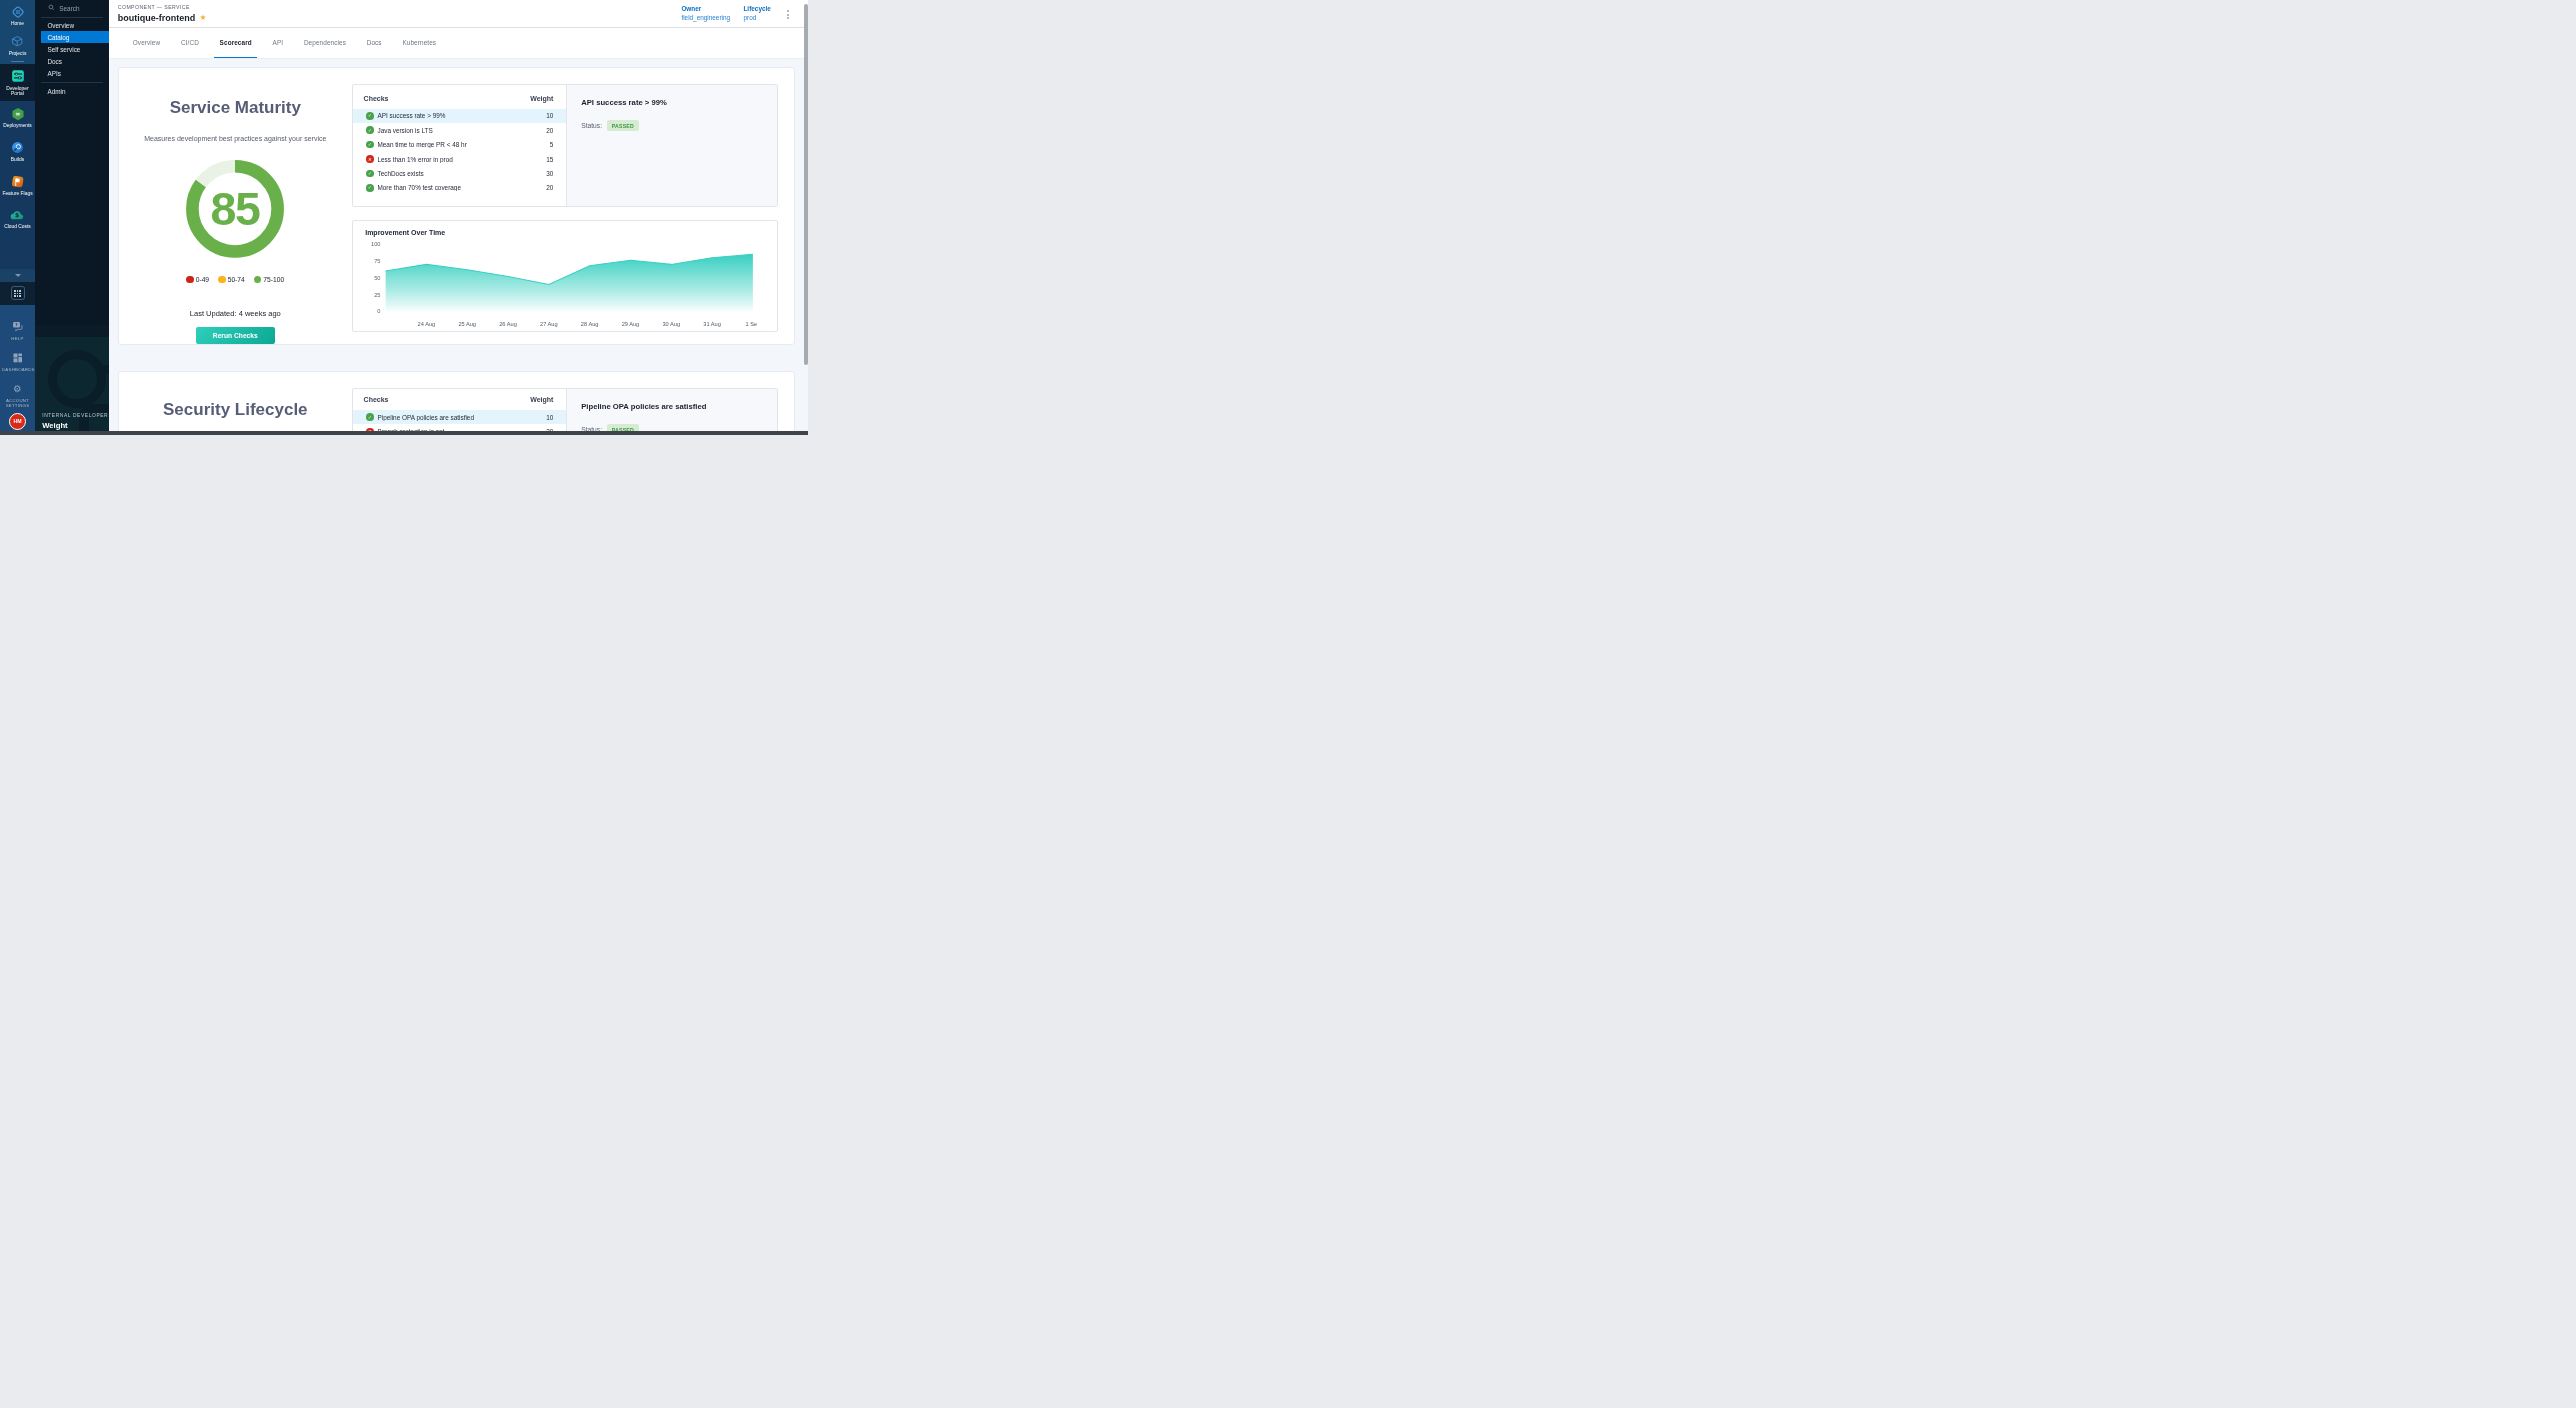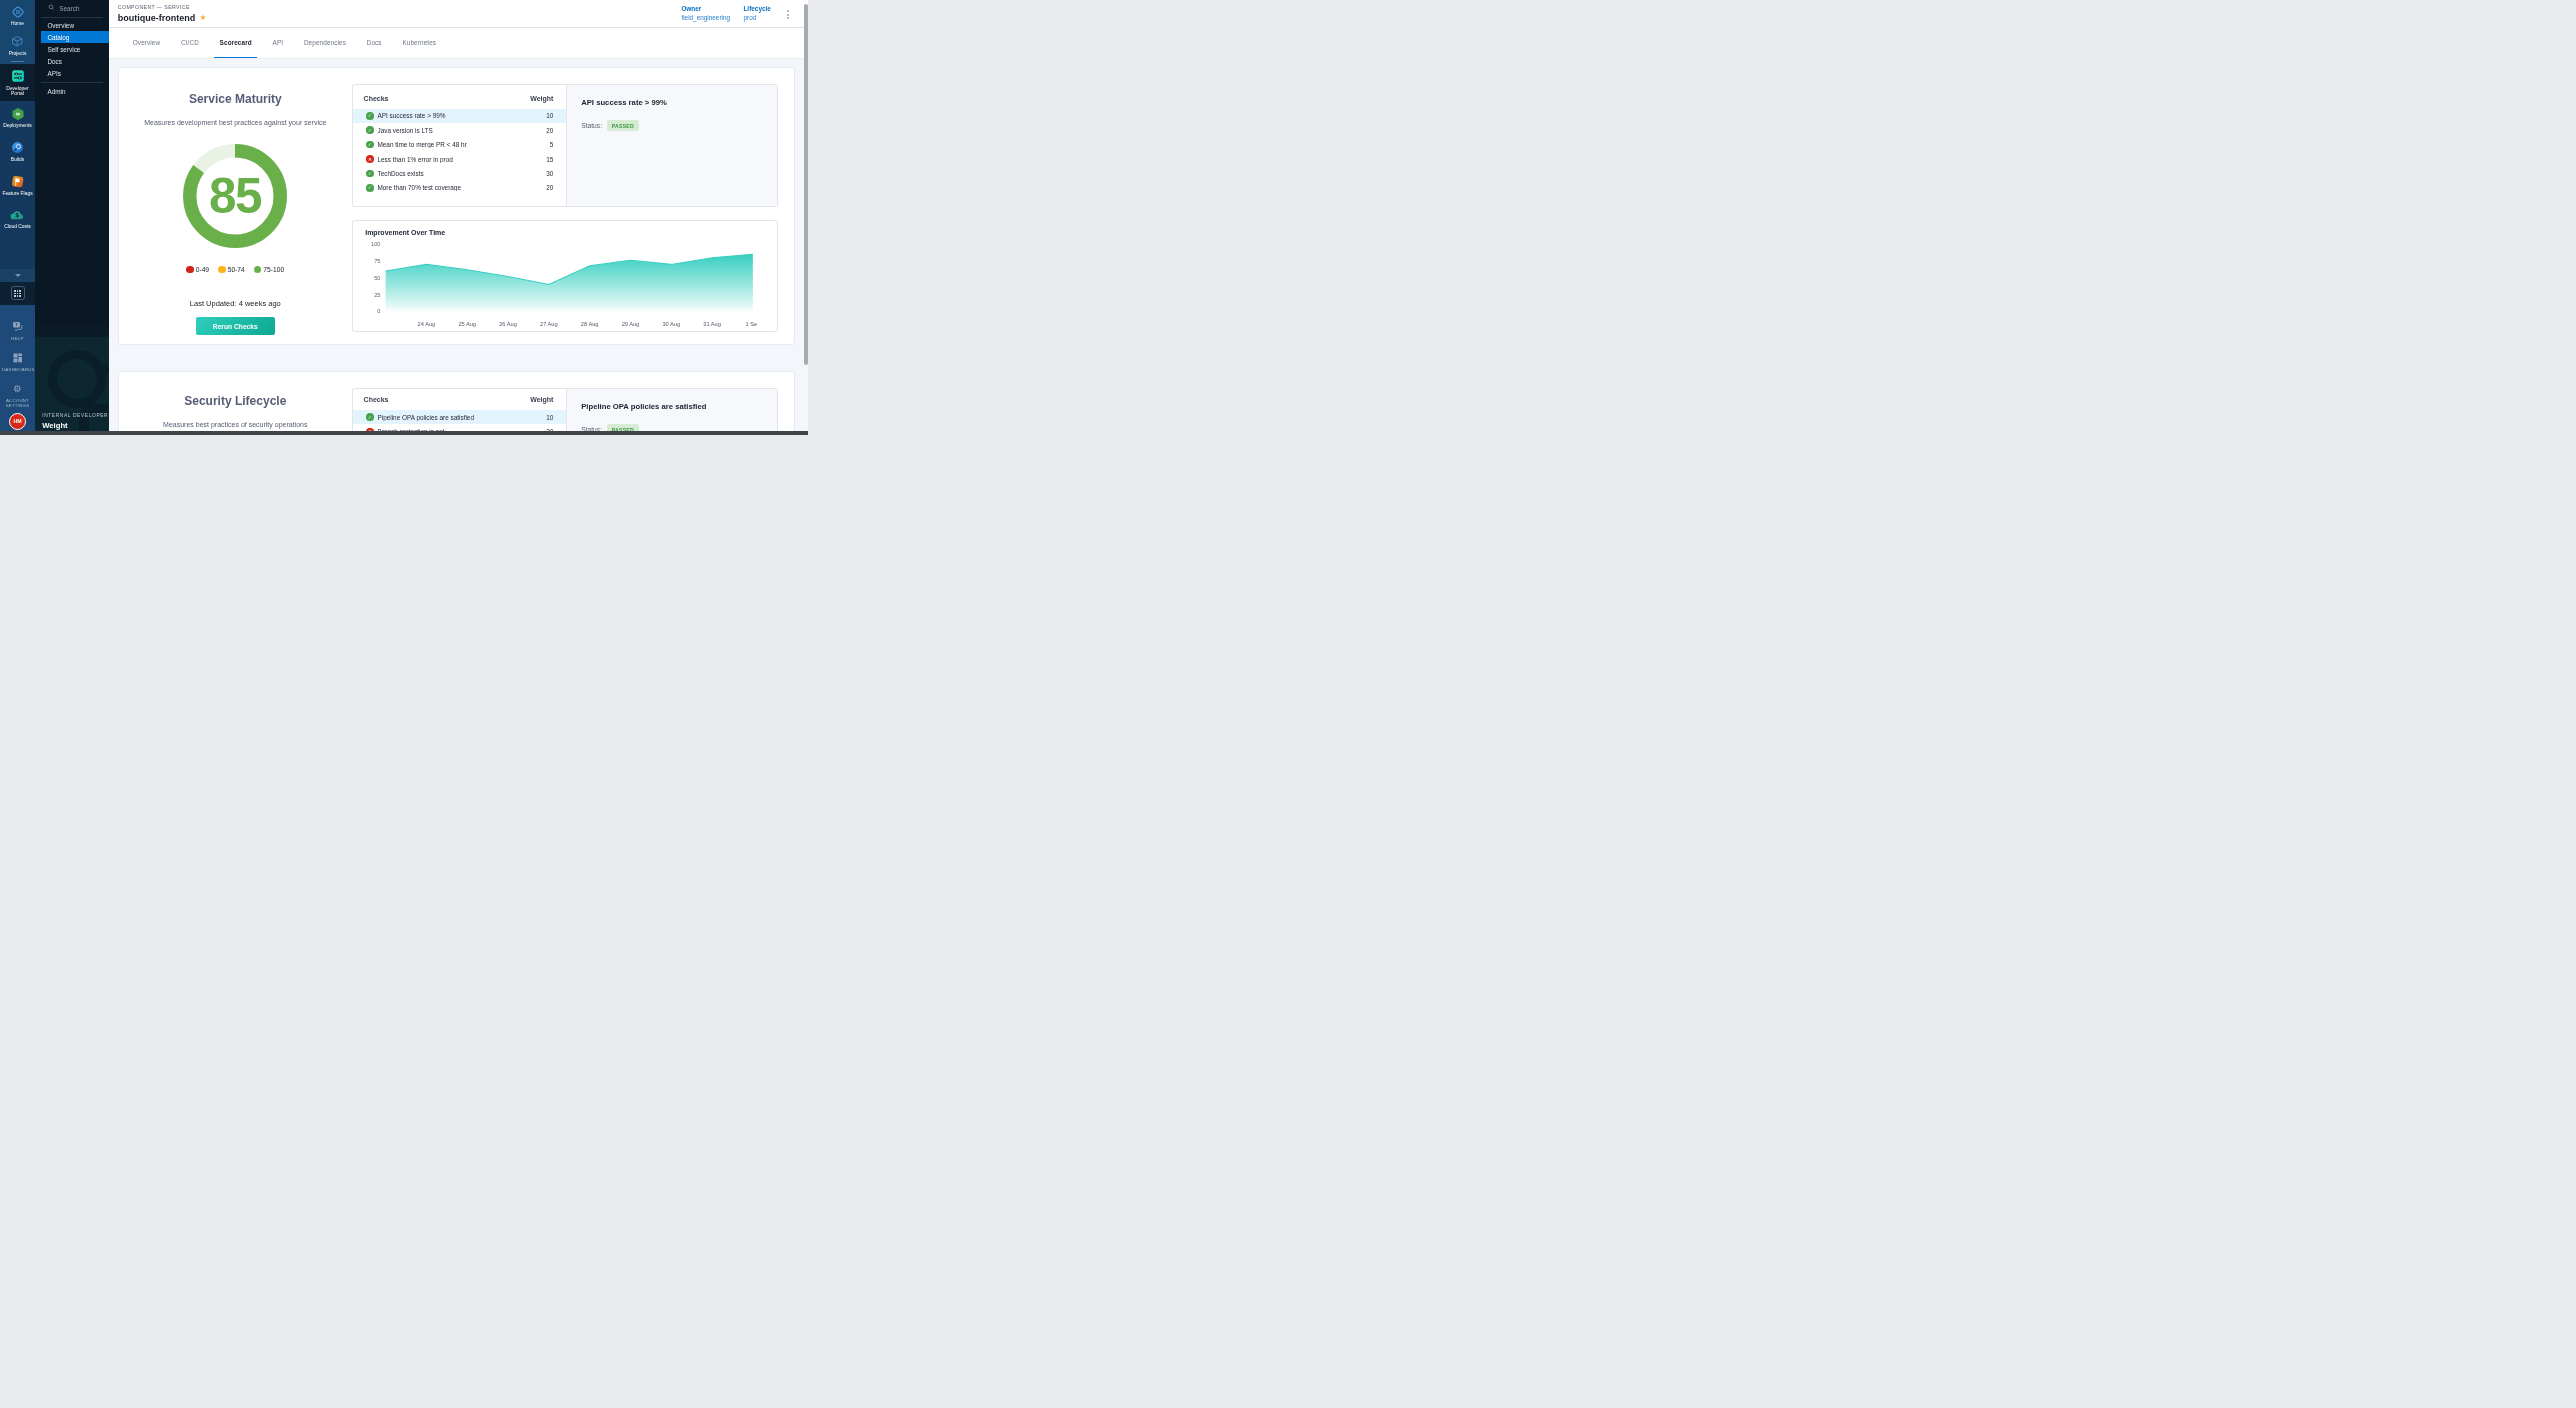--- a/index.html
+++ b/index.html
@@ -63,21 +63,21 @@
   .tabs{height:30px;flex:0 0 30px;display:flex;align-items:stretch;padding-left:13.4px;border-bottom:0.5px solid #eceef2;background:#fff;}
   .tab{display:flex;align-items:center;margin:0 5.2px;padding:0 5.2px;font-size:6.4px;color:#6e7585;letter-spacing:0.1px;cursor:pointer;border-bottom:1.5px solid transparent;box-sizing:border-box;}
   .tab.active{color:#232838;font-weight:700;border-bottom-color:#0278d5;}
 
   .content{flex:1;background:#f3f6fa;padding:8.2px 13px 0 8.8px;overflow:hidden;}
   .card{background:#fff;border:0.5px solid #e7eaef;border-radius:3.1px;display:flex;box-sizing:border-box;}
   .card-maturity{height:278px;margin-bottom:26px;}
   .card-security{height:289px;}
   .card-left{width:233px;flex:0 0 233px;display:flex;flex-direction:column;align-items:center;padding-top:15.5px;box-sizing:border-box;}
   .card-security .card-left{padding-top:13.4px;}
-  .sc-title{font-size:12px;font-weight:700;color:#575c77;margin:8px;line-height:15px;}
+  .sc-title{font-size:17px;font-weight:700;color:#575c77;margin:16px;line-height:15px;}
   .sc-sub{font-size:7px;color:#575c72;margin:4.6px 0 0 0;line-height:8.8px;}
   .gauge{margin-top:14.4px;}
   .card-security .gauge{margin-top:0;}
   .gauge-num{font-size:96px;font-weight:700;letter-spacing:-3px;}
   .legend{display:flex;align-items:center;gap:9.3px;margin-top:15.5px;}
   .legend-item{display:flex;align-items:center;gap:2.1px;font-size:6.7px;color:#20242e;}
   .legend-dot{width:7.2px;height:7.2px;border-radius:50%;display:inline-block;}
   .last-updated{margin-top:26px;font-size:7.5px;color:#20242e;}
   .rerun{margin-top:8.8px;width:79px;height:18.5px;border:none;border-radius:2.1px;background:linear-gradient(135deg,#2ecfbc,#0ca893);color:#fff;font-size:6.7px;font-weight:600;cursor:pointer;font-family:inherit;}
 

